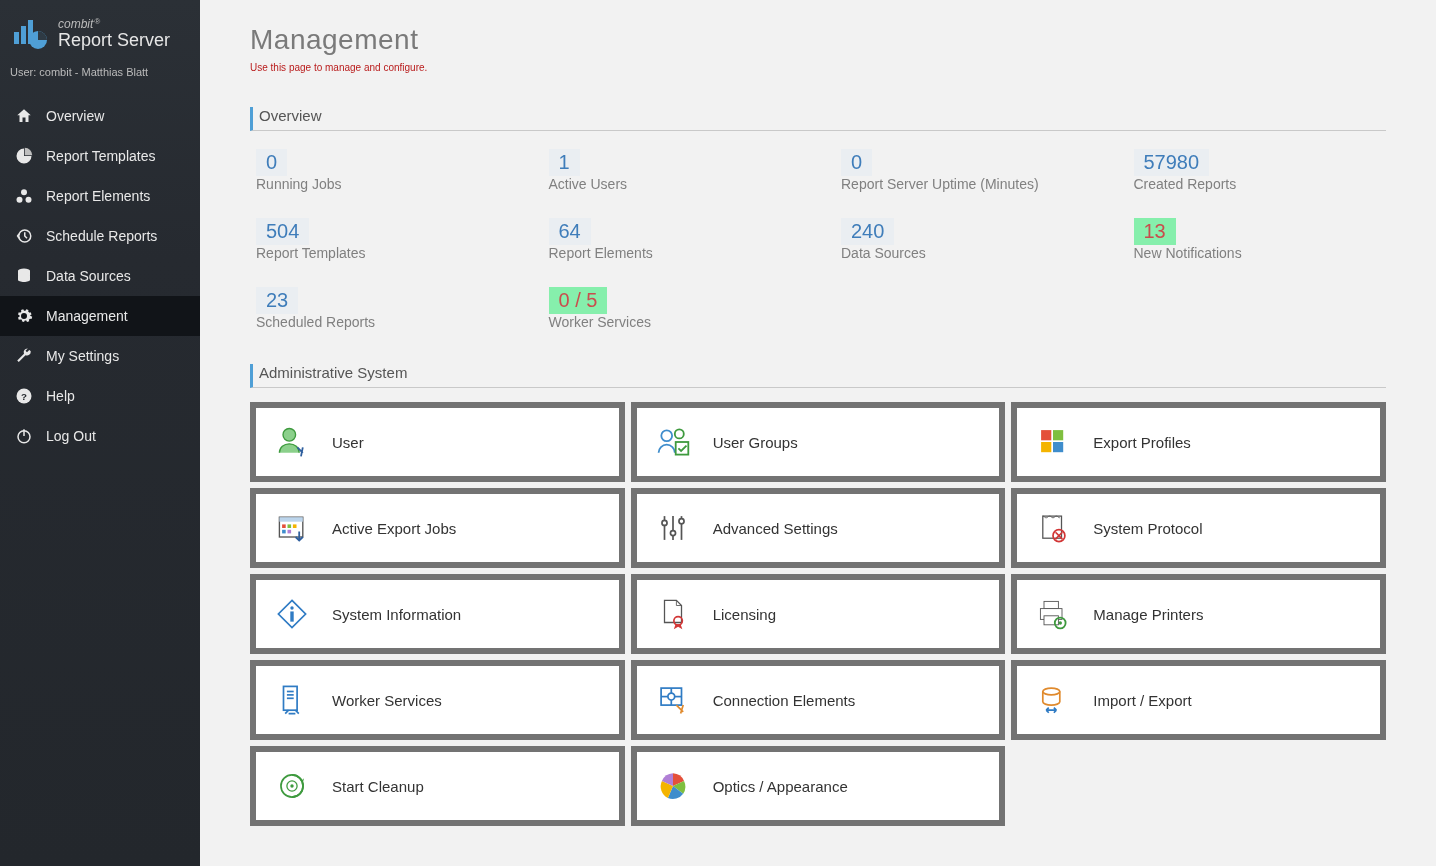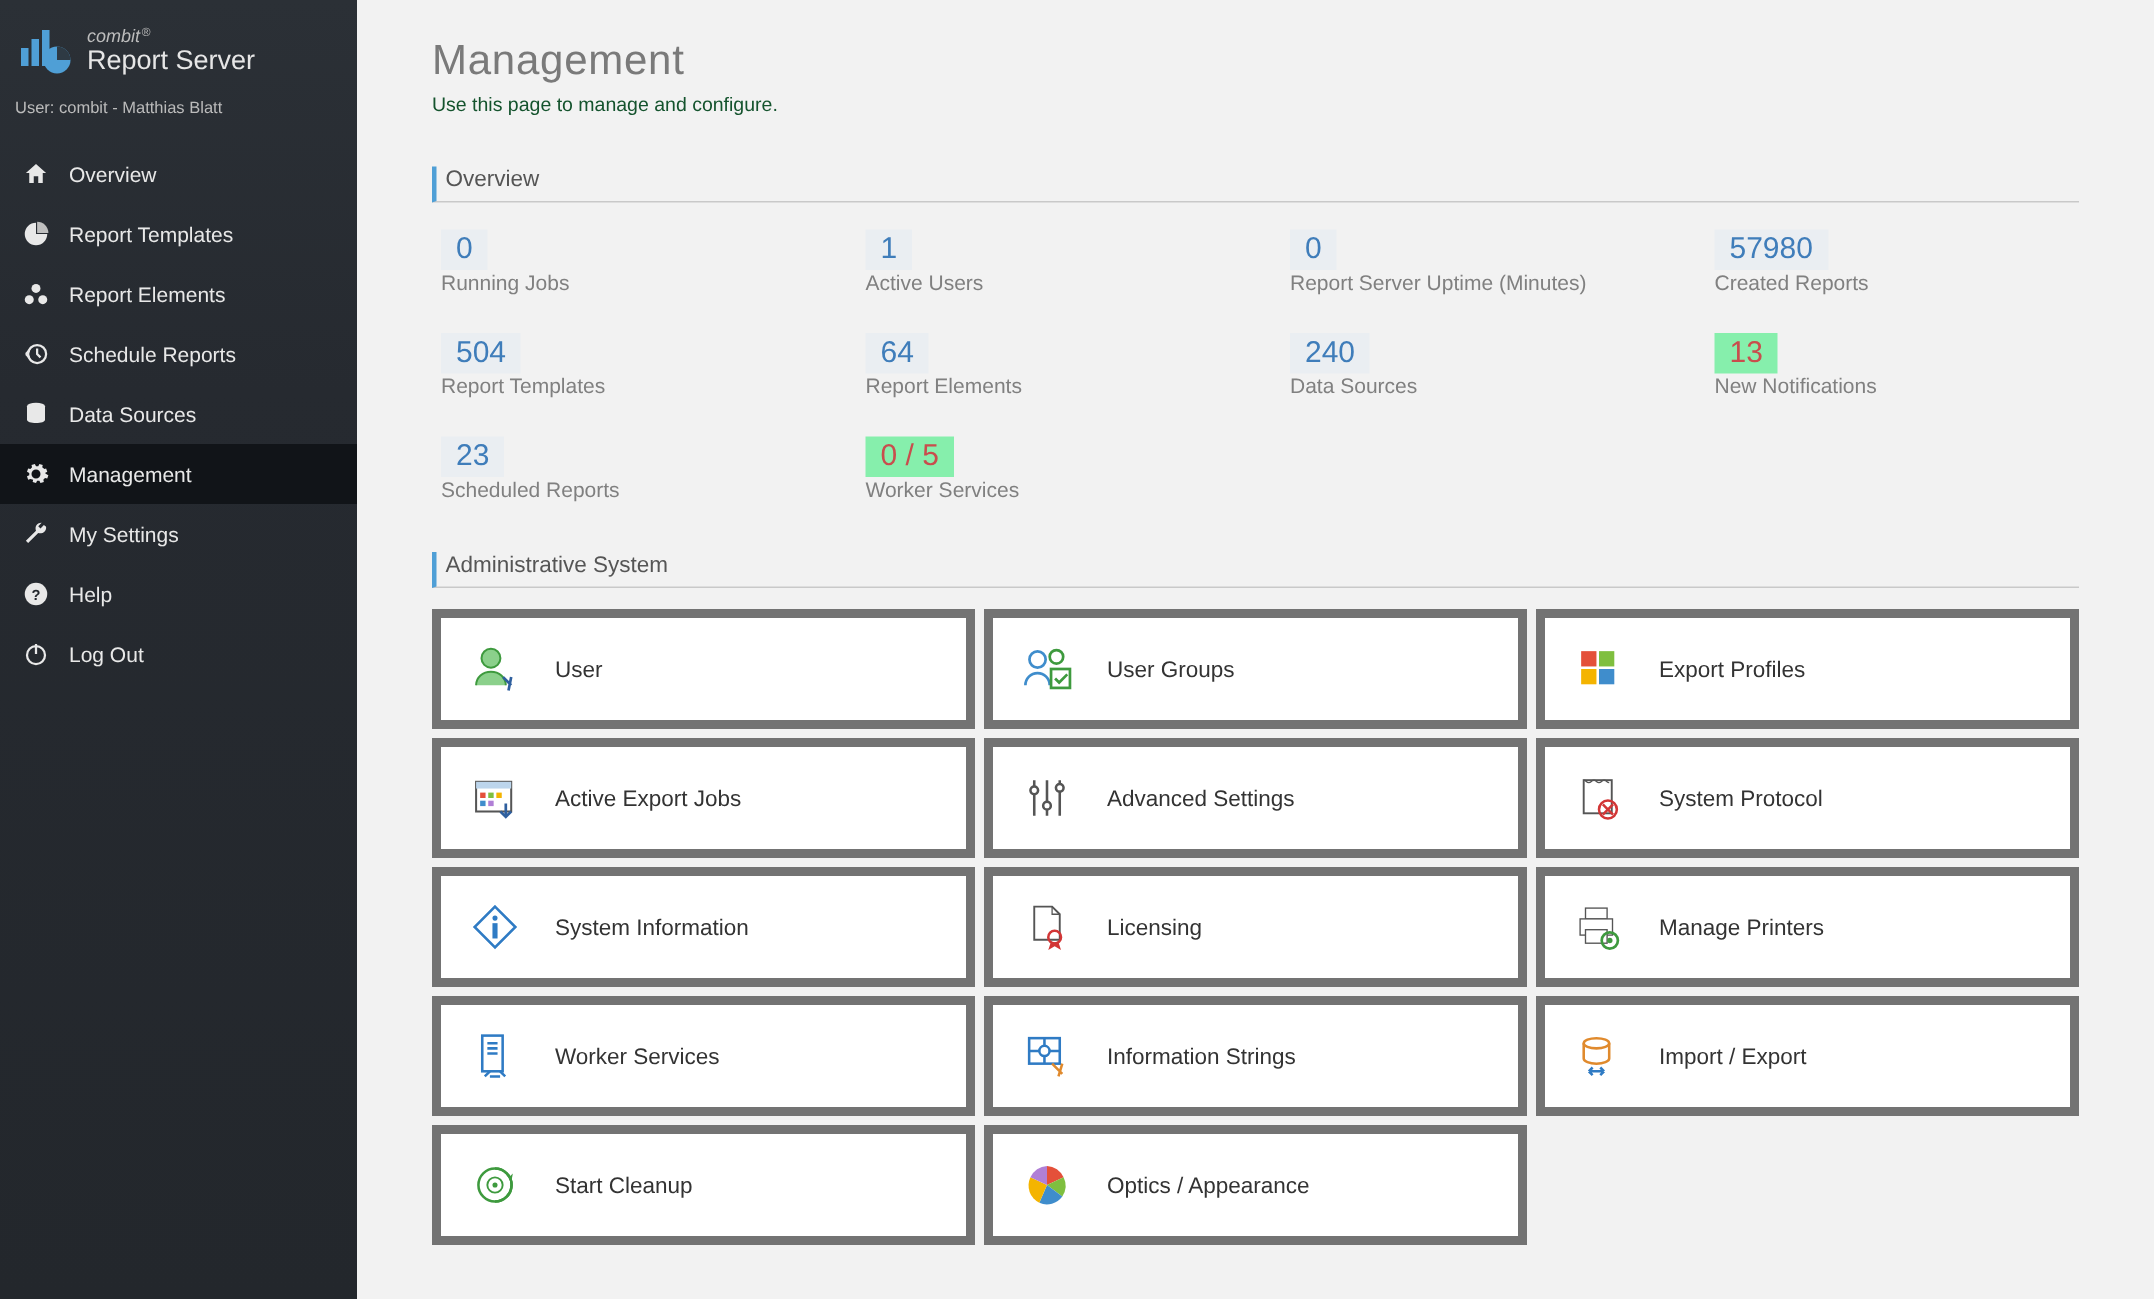--- a/index.html
+++ b/index.html
@@ -1,37 +1,37 @@
 <!DOCTYPE html>
 <html><head>
 <meta charset="utf-8">
 <style>
   * { box-sizing: border-box; margin:0; padding:0; font-family: "Segoe UI", Arial, sans-serif; }
   html,body { height:100%; width:100%; background:#f2f2f2; color:#333; }
   body { display:flex; }
   
   .sidebar {
-    width:238px; background:linear-gradient(180deg,#2b3036 0%, #262a30 30%, #23272c 100%);
+    width:200px; background:linear-gradient(180deg,#2b3036 0%, #262a30 30%, #23272c 100%);
     color:#e8e8e8; display:flex; flex-direction:column; padding-top:10px;
   }
   .brand { display:flex; align-items:center; gap:8px; padding:4px 10px 4px 10px;}
   .brand-logo { width:40px; height:40px; display:flex; align-items:center; justify-content:center;}
   .brand-text { display:flex; flex-direction:column; line-height:1.1;}
   .brand-text .combit { font-style:italic; font-size:12px; color:#bcbcbc; position:relative;}
   .brand-text .combit:after { content:"®"; font-size:8px; position:relative; top:-4px; left:1px;}
   .brand-text .app   { font-size:18px; font-weight:400; color:#e6e6e6;}
   .userline { font-size:11px; color:#bbb; padding:8px 10px 14px 10px;}
   .nav { list-style:none; margin-top:4px;}
   .nav li { display:flex; align-items:center; gap:12px; padding:10px 14px; font-size:14px; cursor:pointer; color:#e8e8e8;}
   .nav li.active { background:#111418;}
   .nav li .ico { width:20px; height:20px; display:inline-flex; align-items:center; justify-content:center;}
   
   .main { flex:1; padding:24px 50px 30px 50px; overflow:auto;}
   .page-title { font-size:28px; font-weight:300; color:#7a7a7a; letter-spacing:.5px;}
-  .page-sub   { font-size:13px; color:#14532d; margin-top:6px;}
+  .page-sub   { font-size:10px; color:#b91c1c; margin-top:6px;}
   .section { margin-top:34px;}
   .section-head { border-bottom:1px solid #c9c9c9; padding-bottom:6px; padding-left:6px; border-left:3px solid #4f9fd6; font-size:15px; color:#555;}
   
   .stats { display:grid; grid-template-columns:repeat(4,1fr); column-gap:40px; row-gap:26px; margin-top:18px; padding-left:6px;}
   .stat .val { display:inline-block; padding:2px 10px; font-size:20px; background:#eaeef2; color:#3f7dba;}
   .stat .val.warn { background:#86efac; color:#c94d4d;}
   .stat .lbl { margin-top:0; font-size:14px; color:#808080;}
   
   .tools { display:grid; grid-template-columns:repeat(3,1fr); gap:6px; margin-top:14px;}
   .card { background:#fff; border:6px solid #737373; display:flex; align-items:center; gap:20px; padding:14px 16px; cursor:pointer; min-height:64px;}
@@ -332,21 +332,21 @@
           <svg viewBox="0 0 40 40" width="34" height="34">
               <rect x="6" y="6" width="24" height="20" fill="none" stroke="#2f7bc4" stroke-width="2"></rect>
               <circle cx="18" cy="16" r="4" fill="none" stroke="#2f7bc4" stroke-width="2"></circle>
               <line x1="18" y1="6" x2="18" y2="12" stroke="#2f7bc4" stroke-width="2"></line>
               <line x1="18" y1="20" x2="18" y2="26" stroke="#2f7bc4" stroke-width="2"></line>
               <line x1="6" y1="16" x2="14" y2="16" stroke="#2f7bc4" stroke-width="2"></line>
               <line x1="22" y1="16" x2="30" y2="16" stroke="#2f7bc4" stroke-width="2"></line>
               <path d="M24 26l8 8M32 26l-3 10" stroke="#e08a2d" stroke-width="2"></path>
             </svg>
         </span>
-        <span class="clabel">Information Strings</span>
+        <span class="clabel">Connection Elements</span>
       </div>
 
       <div class="card">
         <span class="cico">
           <svg viewBox="0 0 40 40" width="34" height="34">
               <ellipse cx="18" cy="10" rx="10" ry="4" fill="none" stroke="#e08a2d" stroke-width="2"></ellipse>
               <path d="M8 10v12c0 2.2 4.5 4 10 4s10-1.8 10-4V10" fill="none" stroke="#e08a2d" stroke-width="2"></path>
               <path d="M12 32h12M12 32l3-3m-3 3l3 3M24 32l-3-3m3 3l-3 3" stroke="#2f7bc4" stroke-width="2" fill="none"></path>
             </svg>
         </span>

